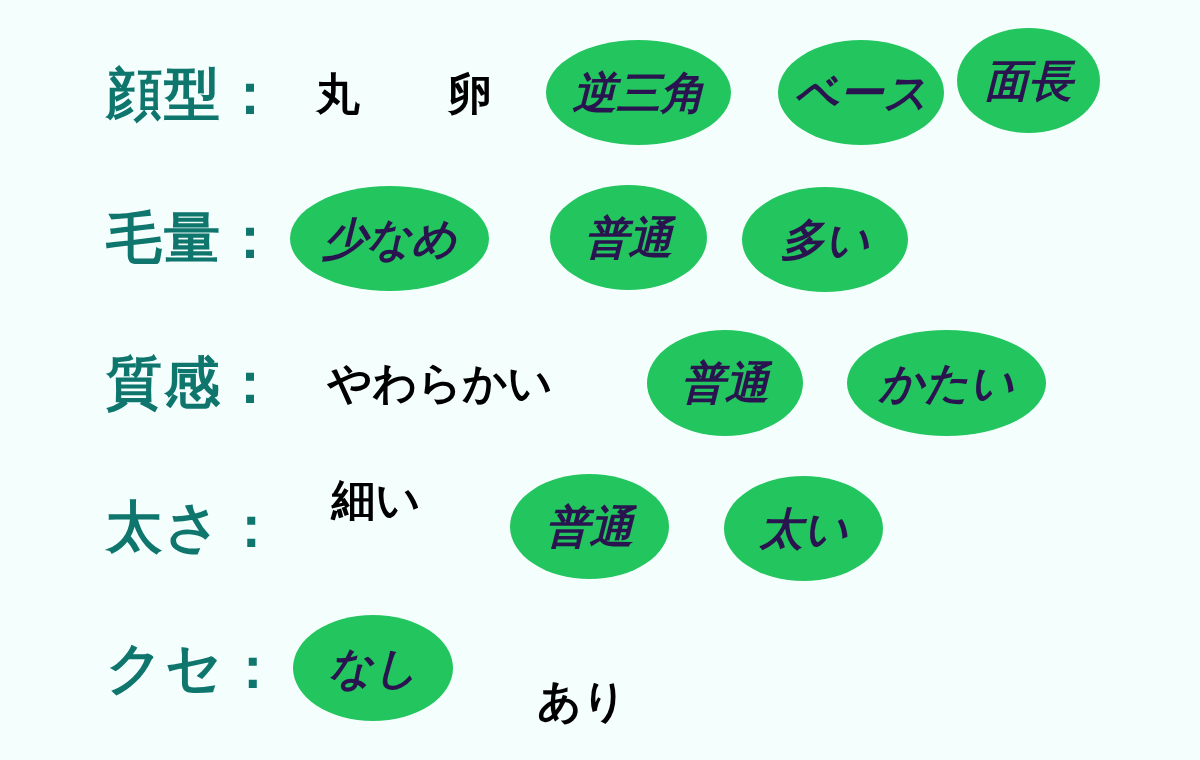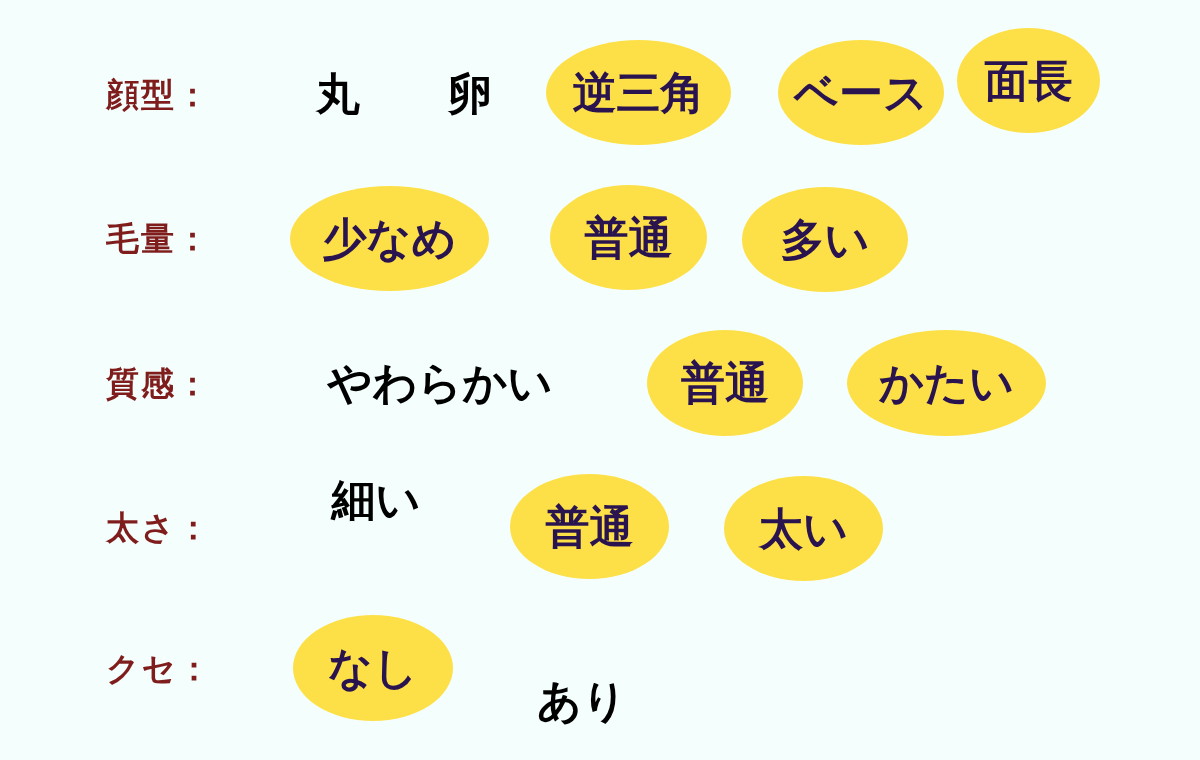--- a/index.html
+++ b/index.html
@@ -4,36 +4,37 @@
 <style>
   html, body { margin:0; padding:0; }
   body {
     width:1200px; height:760px; overflow:hidden;
     background:#f4fffd;
     font-family:"DejaVu Sans", "Liberation Sans", sans-serif;
     position:relative;
   }
   .label {
     position:absolute; left:106px;
-    font-size:33px; font-weight:bold; color:#7f1d1d;
+    font-size:56px; font-weight:bold; color:#0f766e;
     line-height:1; white-space:nowrap;
     transform:translateY(-50%);
     letter-spacing:2px;
   }
   .opt {
     position:absolute;
     display:flex; align-items:center; justify-content:center;
     font-size:44px; font-weight:bold; line-height:1; white-space:nowrap;
     color:#000;
     cursor:pointer;
   }
   .opt.selected {
-    background:#fde047;
+    background:#22c55e;
     color:#2a1450;
     border-radius:50%;
+    font-style:italic;
   }
 </style>
 </head>
 <body>
 
 <div class="label" style="top:94px">顔型：</div>
 <div class="opt" style="left:300px;top:66px;width:76px;height:56px">丸</div>
 <div class="opt" style="left:432px;top:66px;width:76px;height:56px">卵</div>
 <div class="opt selected" style="left:546px;top:40px;width:185px;height:105px">逆三角</div>
 <div class="opt selected" style="left:778px;top:40px;width:166px;height:105px">ベース</div>

